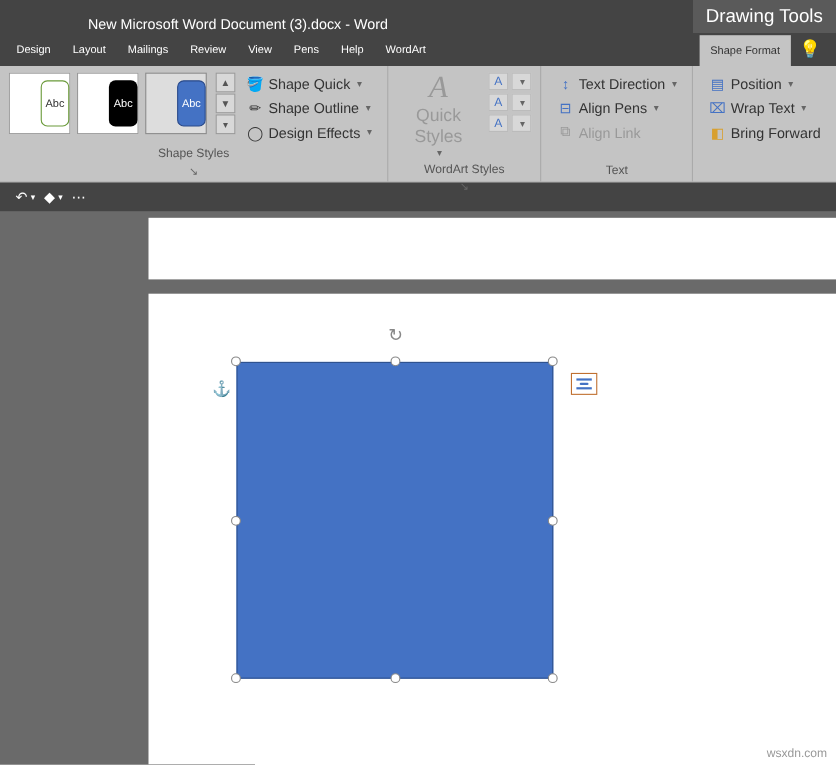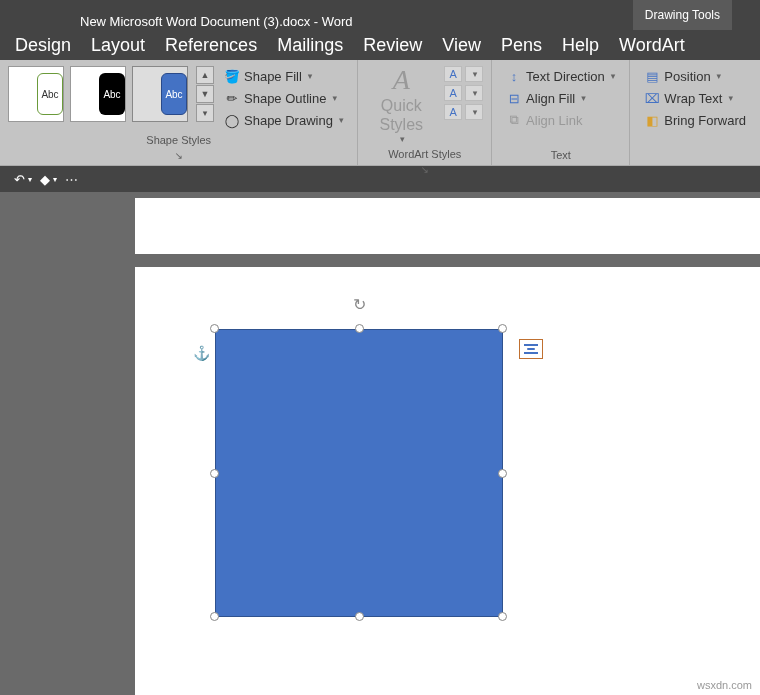--- a/index.html
+++ b/index.html
@@ -1,23 +1,23 @@
 <!DOCTYPE html>
 <html><head>
 <meta charset="utf-8">
 <style>
 * { box-sizing: border-box; margin: 0; padding: 0; font-family: "Segoe UI", sans-serif; }
 body { background: #444; width: 760px; height: 695px; overflow: hidden; position: relative; }
 
 .titlebar { background: #444; height: 30px; display: flex; align-items: center; }
 .title-text { color: #fff; font-size: 13px; padding-left: 80px; flex: 1; margin-top: 12px; }
-.title-tools { background: #5a5a5a; color: #fff; font-size: 12px; padding: 6px 12px; height: 30px; display: flex; align-items: center; margin-right: 28px; }
+.title-tools { background: #5a5a5a; color: #fff; font-size: 17px; padding: 6px 12px; height: 30px; display: flex; align-items: center; margin-right: 0; }
 
 .menubar { background: #444; height: 30px; display: flex; align-items: center; padding: 0 5px; }
-.menu-item { color: #fff; font-size: 18px; padding: 6px 10px; cursor: pointer; }
+.menu-item { color: #fff; font-size: 10px; padding: 6px 10px; cursor: pointer; }
 .menu-item.active { background: #c4c4c4; color: #333; height: 28px; display: flex; align-items: center; margin-top: 2px; }
 .menu-right { margin-left: auto; display: flex; align-items: center; }
 .bulb-icon { color: #fff; padding: 0 8px; font-size: 16px; }
 
 .ribbon { background: #c4c4c4; height: 106px; display: flex; border-bottom: 1px solid #aaa; }
 .ribbon-group { border-right: 1px solid #aaa; display: flex; flex-direction: column; padding: 4px 6px 2px 6px; }
 .group-content { flex: 1; display: flex; align-items: flex-start; }
 .group-label { text-align: center; font-size: 11px; color: #555; padding: 2px 0; display: flex; align-items: center; justify-content: center; gap: 4px; flex-direction: column; }
 .expand-icon { font-size: 10px; color: #666; }
 
@@ -70,27 +70,30 @@
 <body>
 
 <div class="titlebar">
   <div class="title-text">New Microsoft Word Document (3).docx  -  Word</div>
   <div class="title-tools">Drawing Tools</div>
 </div>
 
 <div class="menubar">
   <div class="menu-item">Design</div>
   <div class="menu-item">Layout</div>
-  <div class="menu-item">References</div>
   <div class="menu-item">Mailings</div>
   <div class="menu-item">Review</div>
   <div class="menu-item">View</div>
   <div class="menu-item">Pens</div>
   <div class="menu-item">Help</div>
   <div class="menu-item">WordArt</div>
+  <div class="menu-right">
+    <div class="menu-item active">Shape Format</div>
+    <div class="bulb-icon">💡</div>
+  </div>
 </div>
 
 <div class="ribbon">
 
   <div class="ribbon-group">
     <div class="group-content">
       <div class="style-thumbs">
         <div class="thumb thumb1">
             <div class="thumb-inner">Abc</div>
           </div>
@@ -102,31 +105,31 @@
           </div>
         <div class="thumb-nav">
           <div class="nav-btn">▲</div>
           <div class="nav-btn">▼</div>
           <div class="nav-btn">▾</div>
         </div>
       </div>
       <div class="vert-btns">
         <div class="rbtn">
             <span class="rbtn-icon">🪣</span>
-            <span>Shape Fill</span>
+            <span>Shape Quick</span>
             <span class="dd">▾</span>
           </div>
         <div class="rbtn">
             <span class="rbtn-icon">✏</span>
             <span>Shape Outline</span>
             <span class="dd">▾</span>
           </div>
         <div class="rbtn">
             <span class="rbtn-icon">◯</span>
-            <span>Shape Drawing</span>
+            <span>Design Effects</span>
             <span class="dd">▾</span>
           </div>
       </div>
     </div>
     <div class="group-label">
         <span>Shape Styles</span>
         <span class="expand-icon">↘</span>
       </div>
   </div>
 
@@ -161,21 +164,21 @@
   <div class="ribbon-group">
     <div class="group-content">
       <div class="vert-btns">
         <div class="rbtn">
             <span class="rbtn-icon" style="color:#4472c4">↕</span>
             <span>Text Direction</span>
             <span class="dd">▾</span>
           </div>
         <div class="rbtn">
             <span class="rbtn-icon" style="color:#4472c4">⊟</span>
-            <span>Align Fill</span>
+            <span>Align Pens</span>
             <span class="dd">▾</span>
           </div>
         <div class="rbtn disabled">
             <span class="rbtn-icon">⧉</span>
             <span>Align Link</span>
           </div>
       </div>
     </div>
     <div class="group-label">
         <span>Text</span>

